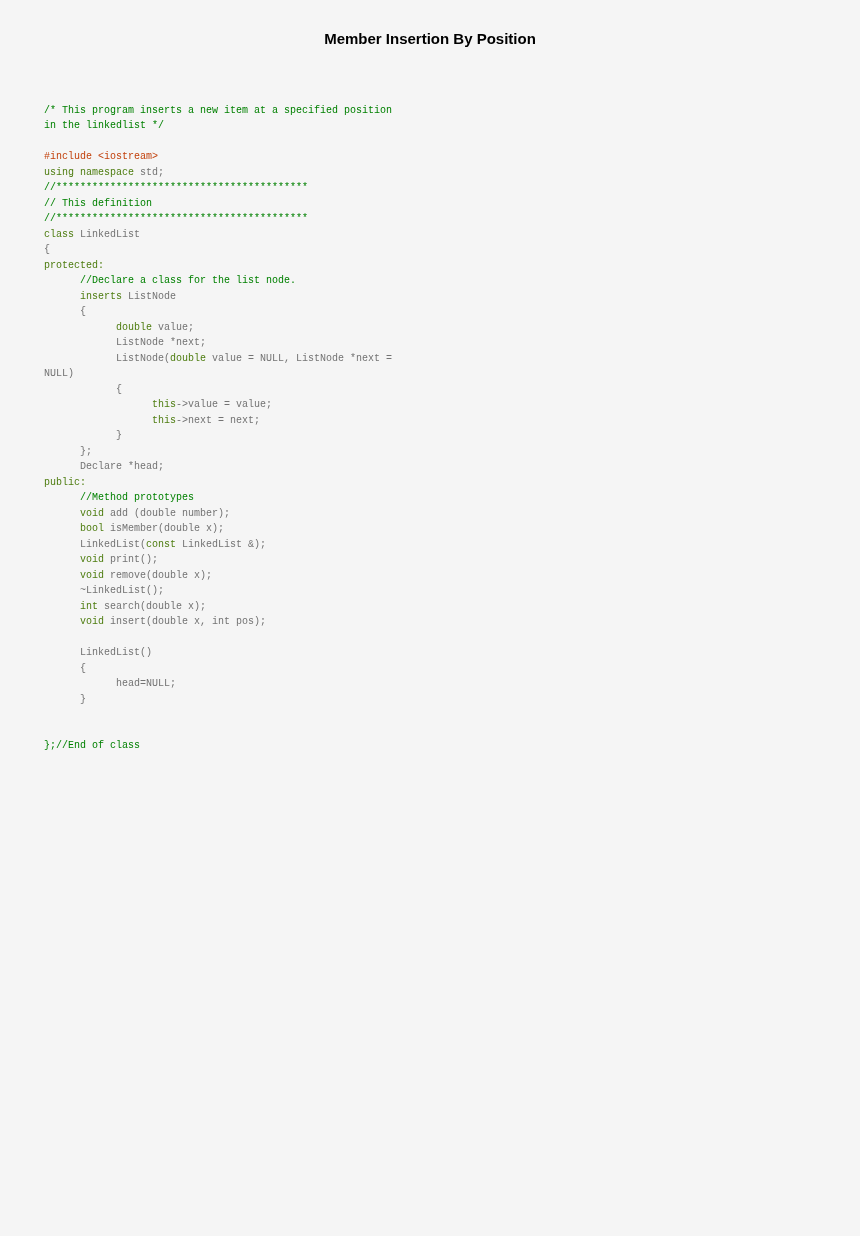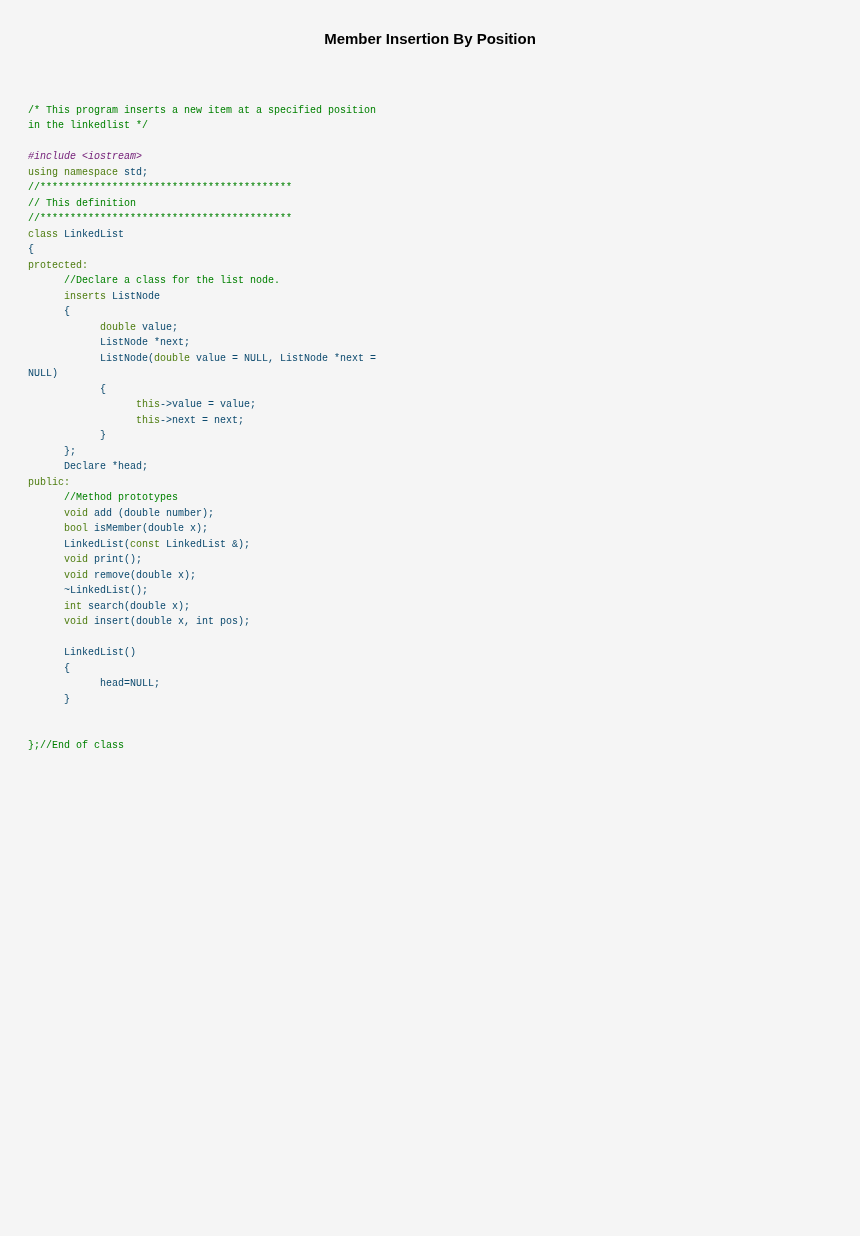--- a/index.html
+++ b/index.html
@@ -11,44 +11,44 @@
     body {
       background-color: #f5f5f5;
       font-family: 'Courier New', Courier, monospace;
       font-size: 14px;
       width: 860px;
       min-height: 1236px;
     }
 
     .page-container {
       background-color: #f5f5f5;
-      padding: 30px 28px;
+      padding: 30px 44px;
       min-height: 1236px;
     }
 
     .page-title {
       text-align: center;
       font-family: Arial, sans-serif;
       font-size: 15px;
       font-weight: bold;
       color: #000000;
       margin-bottom: 40px;
     }
 
     .code-block {
       font-family: 'Courier New', Courier, monospace;
       font-size: 10px;
       line-height: 1.55;
       white-space: pre;
     }
 
     .c-comment { color: #008000; }
-    .c-preprocessor { color: #701a75; font-style: italic; }
+    .c-preprocessor { color: #c2410c; }
     .c-keyword { color: #4d7c0f; }
-    .c-normal { color: #0c4a6e; }
+    .c-normal { color: #737373; }
   </style>
 </head>
 <body>
 
 <div class="page-container">
   <div class="page-title">Member Insertion By Position</div>
 
   <div class="code-block">
 <span class="c-comment">/* This program inserts a new item at a specified position
 in the linkedlist */</span>

